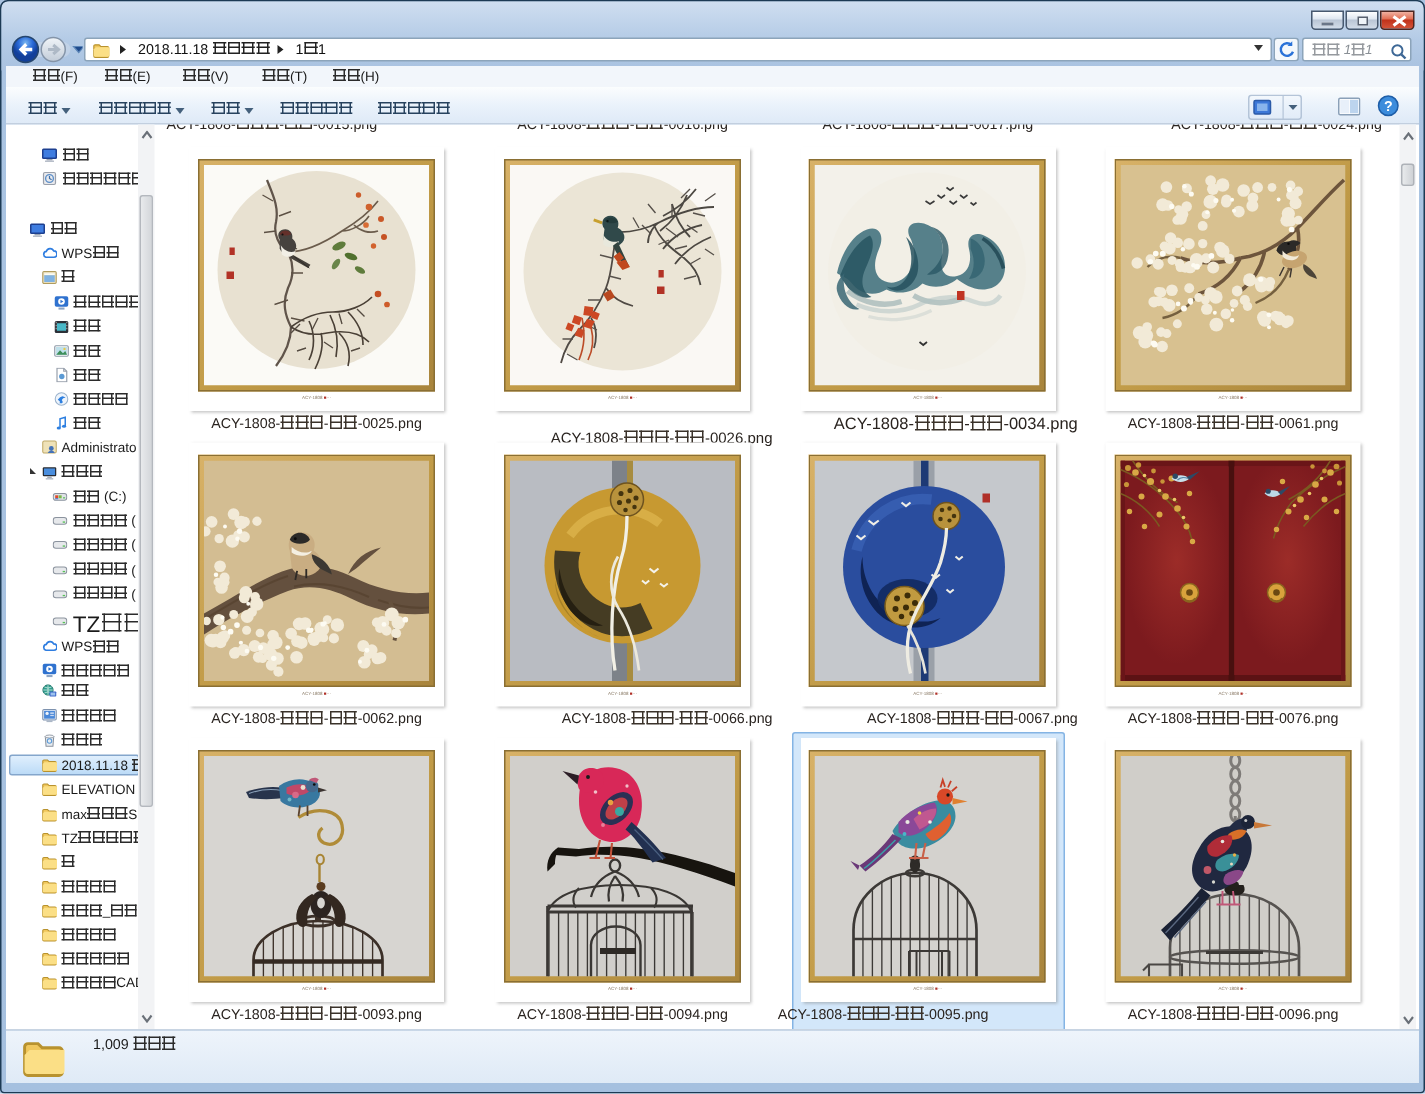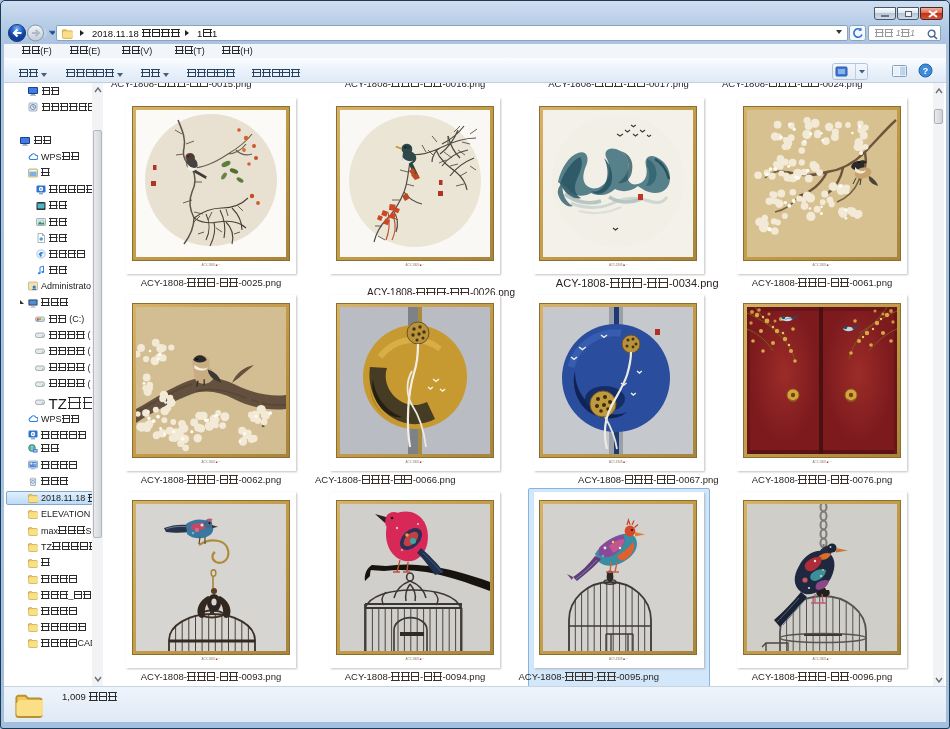--- a/index.html
+++ b/index.html
@@ -113,21 +113,21 @@
   </svg>
 <svg class="abs" style="left:935px;top:677px" width="8" height="6" viewBox="0 0 8 6">
     <path d="M1 1 L4 5 L7 1" stroke="#6a7078" stroke-width="1.4" fill="none"></path>
   </svg>
 <div class="abs" style="left:4px;top:686px;width:942px;height:36px;background:linear-gradient(#eef4fb,#dfeaf6);border-top:1px solid #c8d4e2"></div>
 <svg class="abs" style="left:13px;top:691px" width="32" height="28" viewBox="0 0 10 10">
     <path d="M0.5 2.5 a0.8 0.8 0 0 1 0.8-0.8 h2.4 l1 1 h4 a0.8 0.8 0 0 1 0.8.8 v5 a0.8.8 0 0 1-.8.8 h-7.4 a0.8.8 0 0 1-.8-.8 z" fill="#f0c75c" stroke="#b8922e" stroke-width="0.7"></path>
     <path d="M0.5 4.4 l1.2-1.2 h8.3 v4.9 a0.8.8 0 0 1-.8.8 h-7.9 a0.8.8 0 0 1-.8-.8 z" fill="#fbdf86"></path>
   </svg>
 <div class="abs" style="left:62px;top:691px;font-size:9.5px;color:#1a1a1a;--c:#2b2b2b">1,009 <i class="cj"></i><i class="cj"></i><i class="cj"></i></div>
-<div class="abs" style="left:0;top:0;width:92px;height:686px;overflow:hidden">
+<div class="abs" style="left:0;top:12px;width:92px;height:686px;overflow:hidden">
 <svg class="abs" style="left:28px;top:86.0px" width="10" height="10" viewBox="0 0 10 10">
       <rect x="0" y="1" width="10" height="7" rx="1" fill="#1d3f8f"></rect>
       <rect x="1" y="2" width="8" height="5" fill="#3f7de0"></rect>
       <rect x="3" y="8" width="4" height="1" fill="#9aa4b2"></rect>
       <rect x="2" y="9" width="6" height="1" fill="#b7bec9"></rect>
     </svg>
     <div class="abs" style="left:41.5px;top:86.0px;font-size:9px;line-height:11px;color:#1a1a1a;white-space:nowrap;--c:#2b2b2b"><i class="cj"></i><i class="cj"></i></div>
     <svg class="abs" style="left:28px;top:102.0px" width="10" height="10" viewBox="0 0 10 10">
       <rect x="1" y="1" width="8" height="8" rx="1" fill="#e8e9ec" stroke="#9aa0ab" stroke-width="0.8"></rect>
       <circle cx="5" cy="5" r="2.6" fill="none" stroke="#5b8ec9" stroke-width="0.9"></circle>
@@ -699,21 +699,21 @@
             <circle cx="79" cy="27" r="1.7"></circle>
             <circle cx="77" cy="33" r="1.5"></circle>
             <circle cx="83" cy="31" r="1.5"></circle>
           </g>
 <path d="M70 140 C66 116 68 86 74 66 C78 54 78 44 78 37" stroke="#f2f0e6" stroke-width="2.2" fill="none"></path>
 <path d="M86 140 C84 124 80 110 72 98 C66 88 66 74 72 64" stroke="#ece9dd" stroke-width="1.8" fill="none"></path>
 <path d="M93 72 l3 2.4 l3 -2.4 M100 82 l2.6 2 l2.6 -2 M88 80 l2.4 2 l2.4 -2" stroke="#f4f2ea" stroke-width="1.4" fill="none"></path>
 </svg>
 <div class="abs" style="left:60px;top:166px;width:50px;height:3px;font-size:3px;line-height:3px;text-align:center;color:#8a7a66;white-space:nowrap">ACY-1808 <span style="color:#b03028">■</span>···</div>
 </div>
-      <div class="abs" style="left:315px;top:474px;width:200px;text-align:left;font-size:9.5px;color:#2a2420;--c:#3a322a;white-space:nowrap">ACY-1808-<i class="cj"></i><i class="cj"></i><i class="cj"></i>-<i class="cj"></i><i class="cj"></i>-0066.png</div>
+      <div class="abs" style="left:315px;top:474px;width:200px;text-align:right;font-size:9.5px;color:#2a2420;--c:#3a322a;white-space:nowrap">ACY-1808-<i class="cj"></i><i class="cj"></i><i class="cj"></i>-<i class="cj"></i><i class="cj"></i>-0066.png</div>
       <div class="abs" style="left:533.5px;top:295px;width:170px;height:176px;background:#fff;box-shadow:1px 1px 2px rgba(120,120,120,.45)">
 <div class="abs" style="left:5.5px;top:8px;width:158px;height:155px;background:linear-gradient(135deg,#d8b268,#c09a46 55%,#a8843c);box-shadow:inset 0 0 0 1px #8a6f33"></div>
 <svg class="abs" style="left:9.5px;top:12px" width="150" height="147" viewBox="0 0 150 147">
           <rect width="150" height="147" fill="#c5c8cc"></rect>
 <rect x="66" width="14" height="147" fill="#9aa0a8"></rect>
 <rect x="71" width="5" height="147" fill="#1e3a75"></rect>
 <circle cx="73" cy="71" r="54" fill="#2a4d9e"></circle>
 <path d="M28 60 a46 46 0 0 1 50 -34" stroke="#3c64b8" stroke-width="7" fill="none" opacity="0.7"></path>
 <path d="M32 64 C32 84 44 100 62 106 C70 108 78 108 84 105 C74 114 58 113 46 105 C34 96 28 79 32 64 Z" fill="#0e2150" opacity="0.95"></path>
 <ellipse cx="62" cy="92" rx="20" ry="13" fill="#122a60" opacity="0.9"></ellipse>
@@ -1001,14 +1001,14 @@
 <path d="M54 88 C46 98 36 108 27 116 L33 123 C43 112 53 101 60 93 Z" fill="#1a2234"></path>
 <path d="M52 94 C44 103 36 112 30 118 M57 97 C49 106 42 114 36 121" stroke="#5a6880" stroke-width="0.9" fill="none"></path>
 <path d="M68 90 l0 9 M75 90 l1 9 M64 99 h8 M72 99 h8" stroke="#c05878" stroke-width="1.3" fill="none"></path>
 </svg>
 <div class="abs" style="left:60px;top:166px;width:50px;height:3px;font-size:3px;line-height:3px;text-align:center;color:#8a7a66;white-space:nowrap">ACY-1808 <span style="color:#b03028">■</span>···</div>
 </div>
       <div class="abs" style="left:722px;top:671px;width:200px;text-align:center;font-size:9.5px;color:#2a2420;--c:#3a322a;white-space:nowrap">ACY-1808-<i class="cj"></i><i class="cj"></i><i class="cj"></i>-<i class="cj"></i><i class="cj"></i>-0096.png</div>
       <div class="abs" style="left:111px;top:77.5px;width:200px;font-size:9.5px;color:#2a2420;--c:#3a322a;white-space:nowrap">ACY-1808-<i class="cj"></i><i class="cj"></i><i class="cj"></i>-<i class="cj"></i><i class="cj"></i>-0015.png</div>
       <div class="abs" style="left:315px;top:77.5px;width:200px;text-align:center;font-size:9.5px;color:#2a2420;--c:#3a322a;white-space:nowrap">ACY-1808-<i class="cj"></i><i class="cj"></i><i class="cj"></i>-<i class="cj"></i><i class="cj"></i>-0016.png</div>
       <div class="abs" style="left:518.5px;top:77.5px;width:200px;text-align:center;font-size:9.5px;color:#2a2420;--c:#3a322a;white-space:nowrap">ACY-1808-<i class="cj"></i><i class="cj"></i><i class="cj"></i>-<i class="cj"></i><i class="cj"></i>-0017.png</div>
-      <div class="abs" style="left:722px;top:77.5px;width:200px;font-size:9.5px;color:#2a2420;--c:#3a322a;white-space:nowrap">ACY-1808-<i class="cj"></i><i class="cj"></i><i class="cj"></i>-<i class="cj"></i><i class="cj"></i>-0024.png</div>
+      <div class="abs" style="left:751px;top:77.5px;width:200px;text-align:center;font-size:9.5px;color:#2a2420;--c:#3a322a;white-space:nowrap">ACY-1808-<i class="cj"></i><i class="cj"></i><i class="cj"></i>-<i class="cj"></i><i class="cj"></i>-0024.png</div>
 </div>
 </div>
 </body></html>

